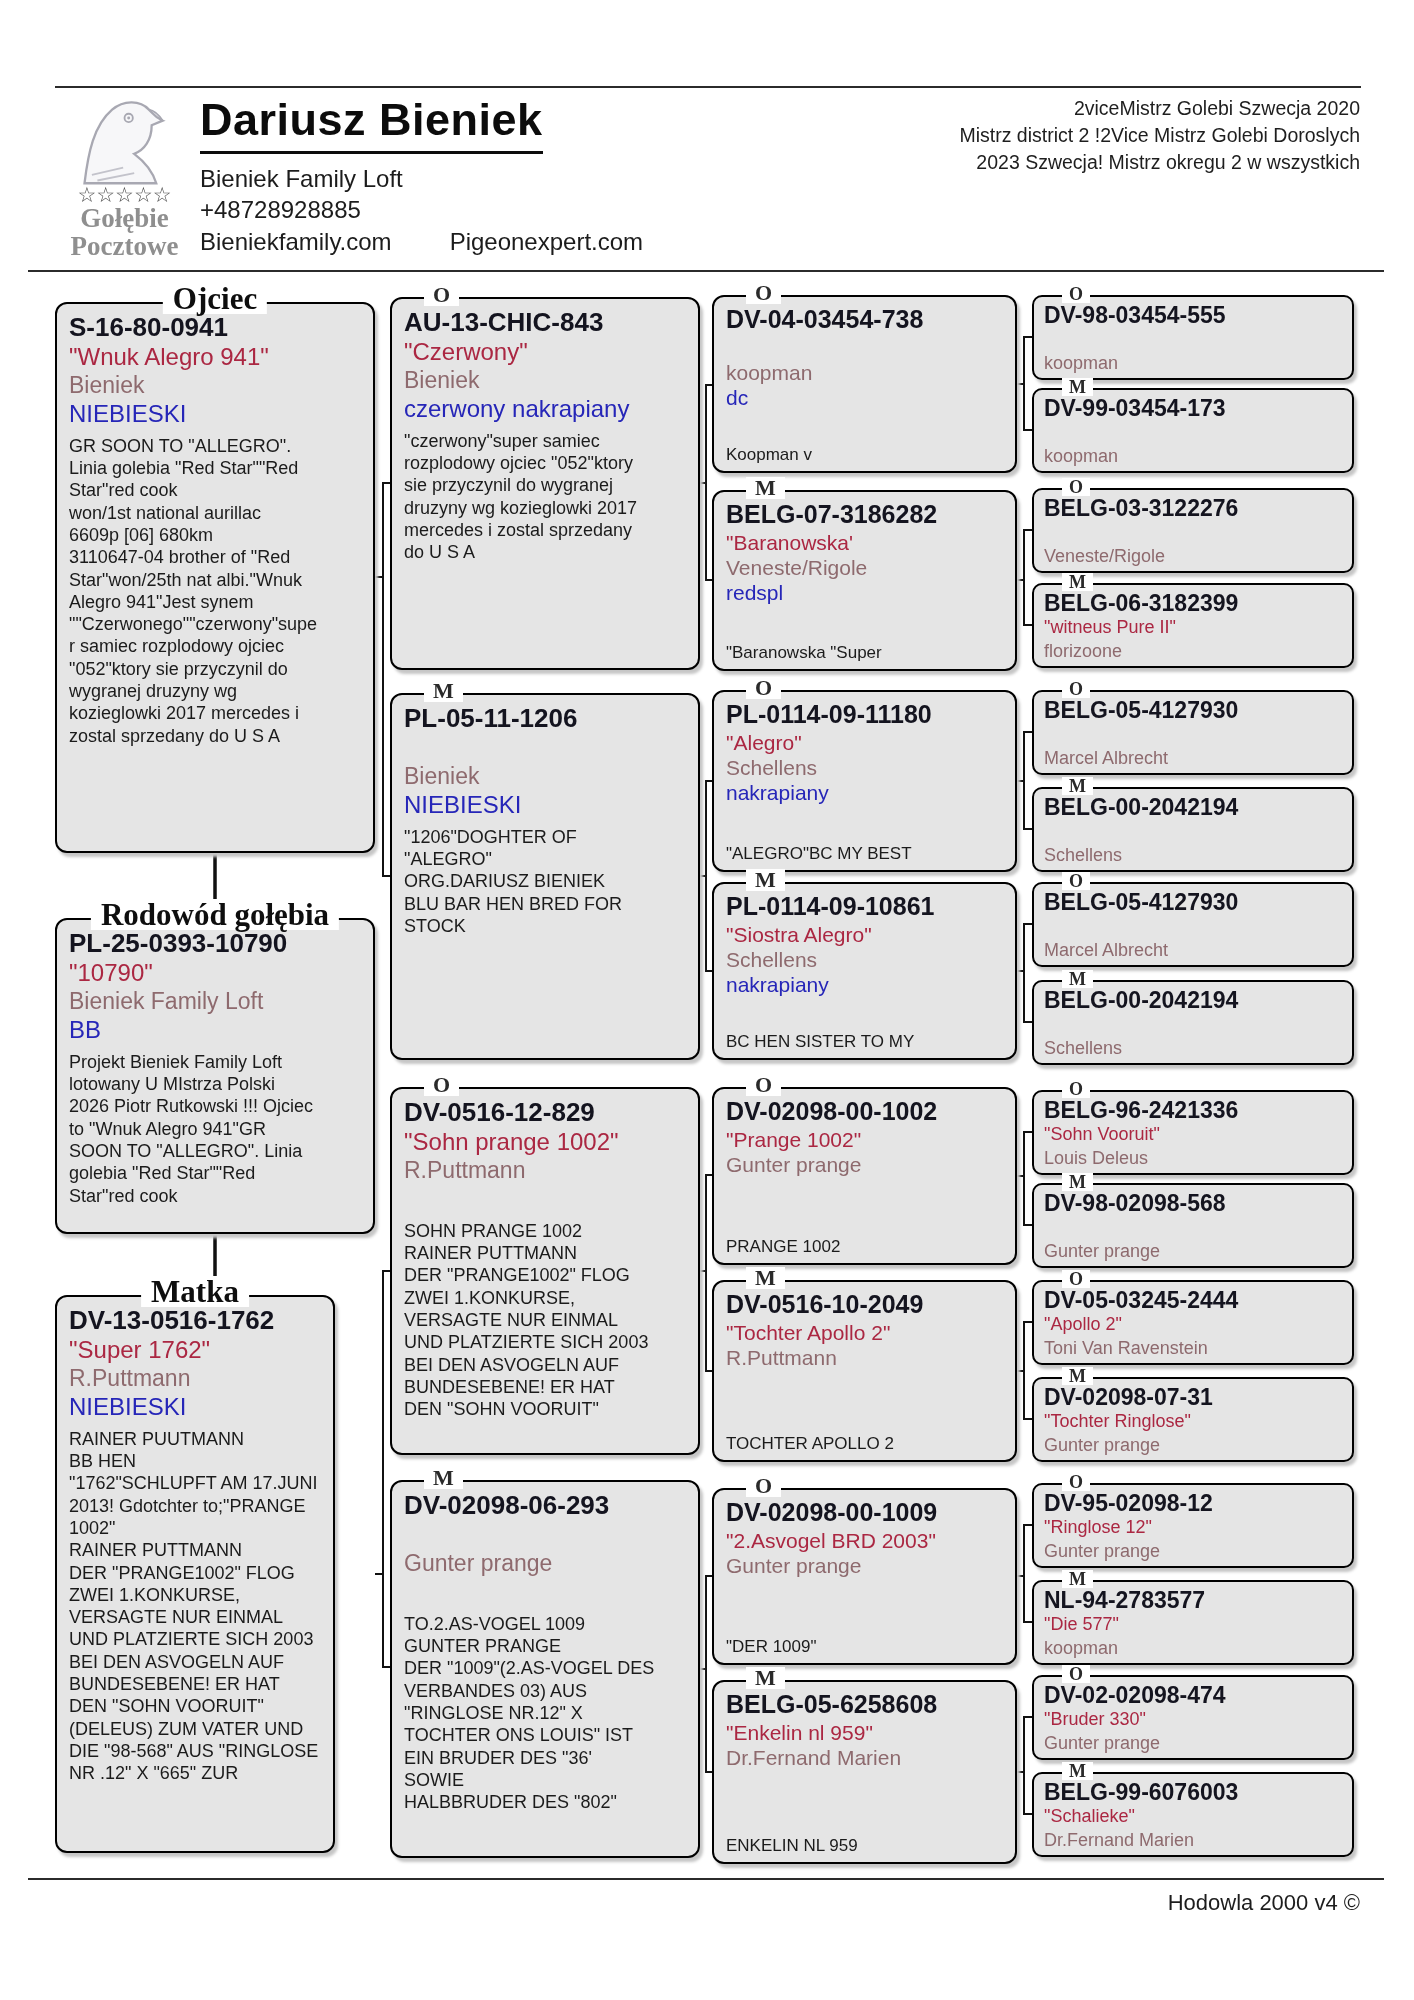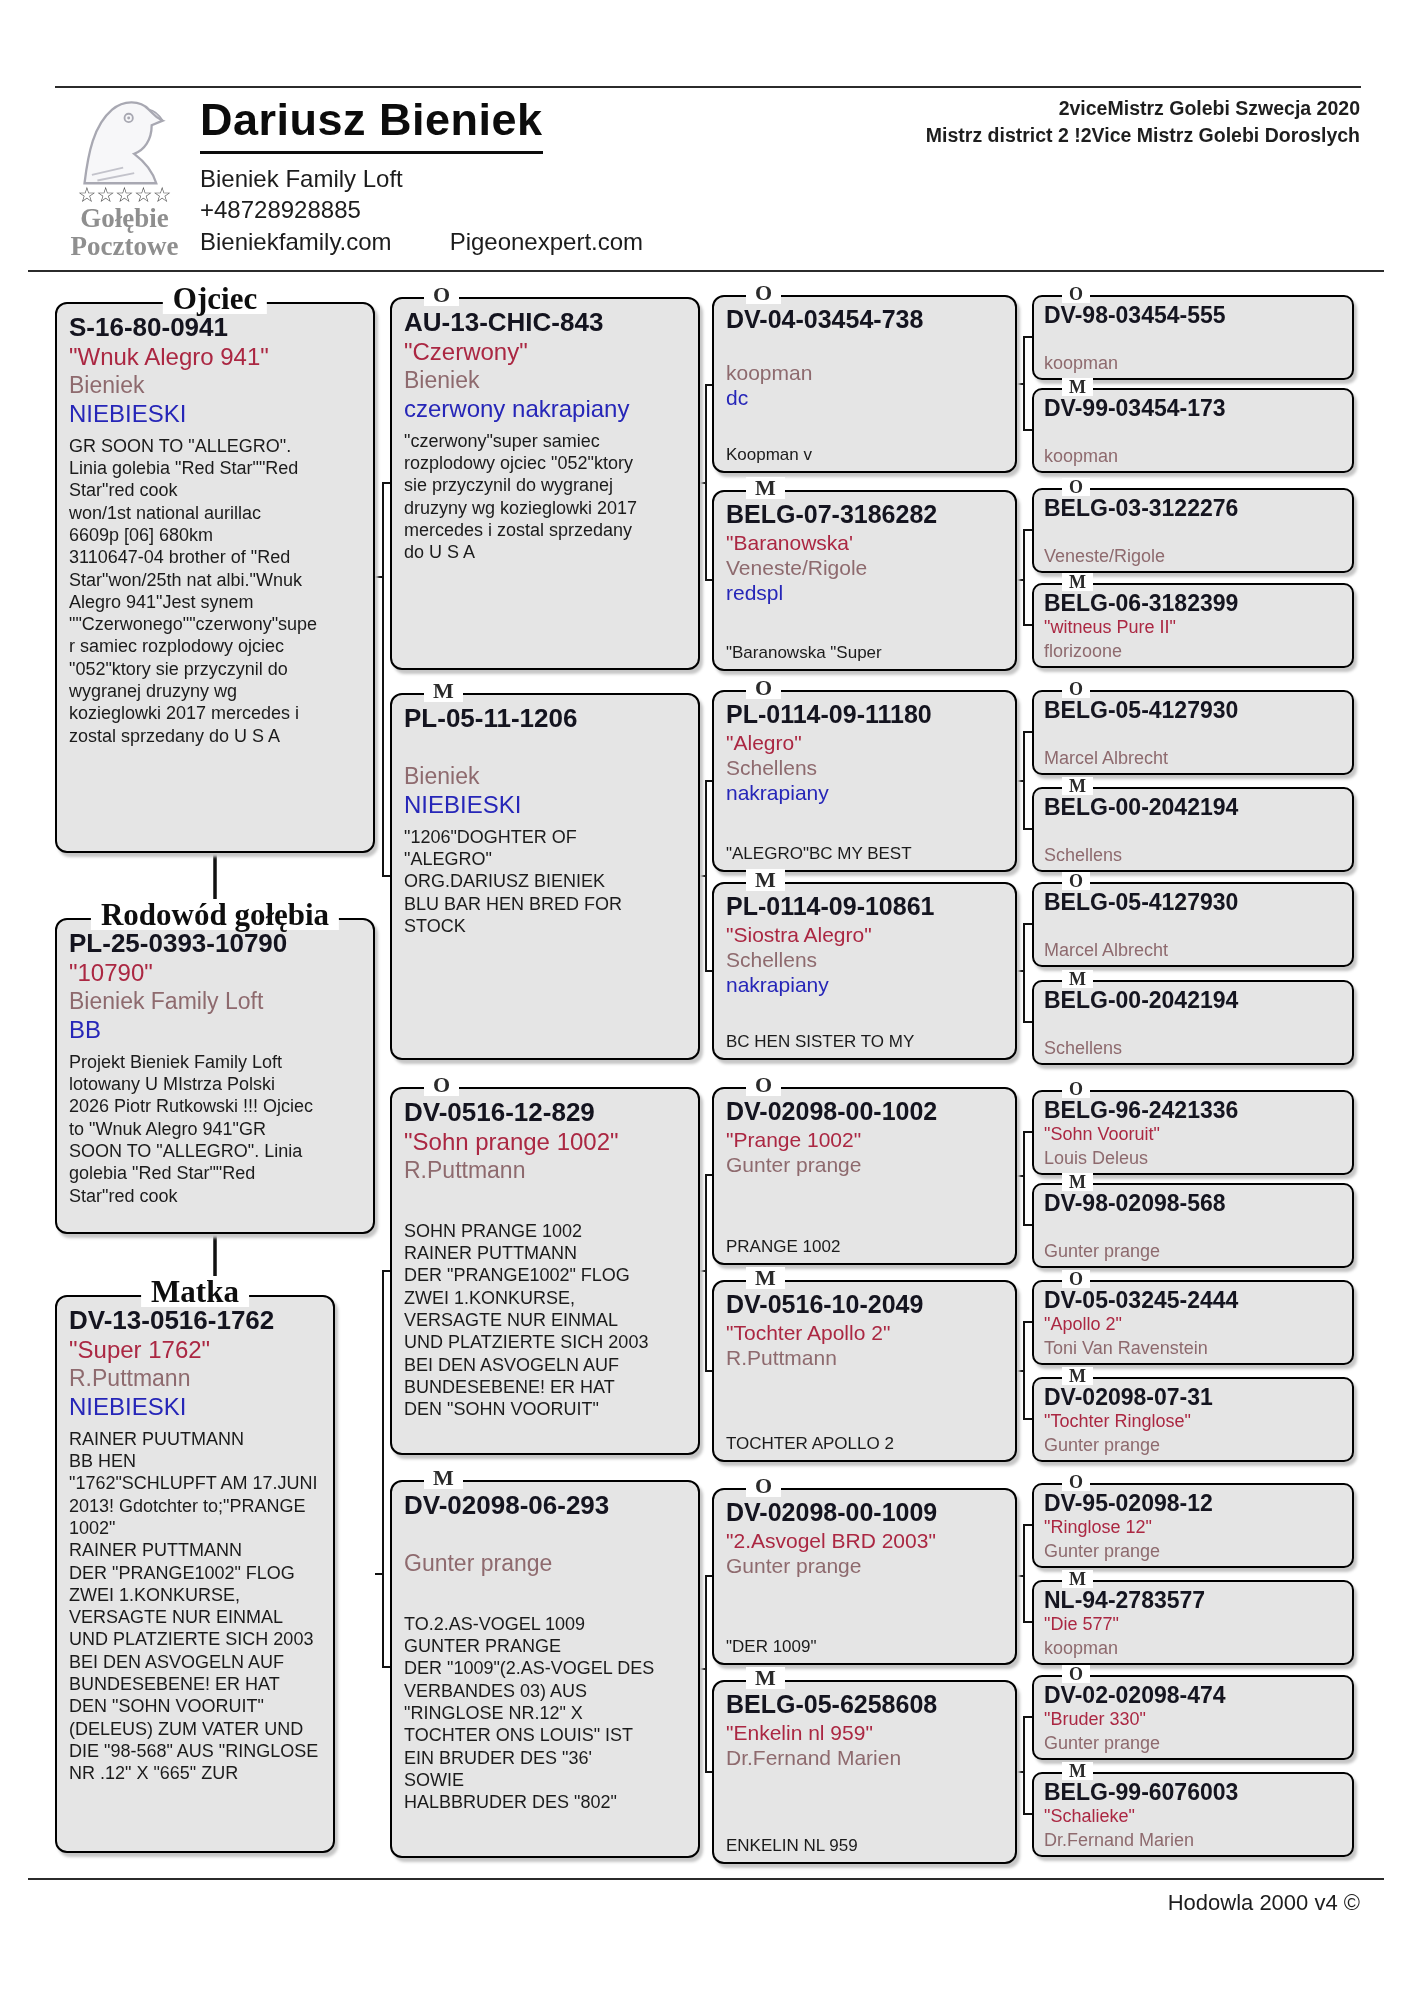--- a/index.html
+++ b/index.html
@@ -11,21 +11,21 @@
   .logo { position:absolute; left:52px; top:94px; width:145px; text-align:center; }
   .logo-stars { font-size:21px; color:#4f4f4f; letter-spacing:0px; line-height:1; margin-top:-6px; }
   .logo-word { font-family:"Liberation Serif", serif; font-weight:bold; font-size:27px;
                color:#8f8f8f; line-height:1.02; }
   .titleblock { position:absolute; left:200px; top:96px; }
   .main-title { display:inline-block; font-size:45px; font-weight:bold; color:#0c0c0c;
                 letter-spacing:0.5px; padding-bottom:8px; border-bottom:3px solid #0c0c0c; line-height:1.05; }
   .contact { margin-top:9px; font-size:24px; color:#1c1c1c; line-height:1.3; }
   .contact .site1 { display:inline-block; margin-right:58px; }
   .achievements { position:absolute; right:54px; top:95px; width:700px; text-align:right;
-                  font-size:19.5px; line-height:1.38; color:#1e1e1e;font-weight:bold; }
+                  font-size:19.5px; line-height:1.38; color:#1e1e1e; }
 
   
   .pbox { position:absolute; box-sizing:border-box; background:#e5e5e5; border:2px solid #000;
           border-radius:12px; box-shadow:3px 4px 3px #c6c6c6; padding:8px 12px 6px;
           display:flex; flex-direction:column; z-index:1; }
   .ring      { font-weight:bold; font-size:26px; color:#14141f; line-height:1.18; white-space:nowrap; }
   .pname     { font-size:24px; color:#ab2742; line-height:1.2; min-height:29px; }
   .fancier   { font-size:23px; color:#8e6a6e; line-height:1.2; min-height:28px; }
   .colorline { font-size:24px; color:#2626b8; line-height:1.2; min-height:29px; }
   .desc      { font-size:18px; color:#1b1b1b; line-height:1.24; white-space:pre-line; margin-top:6px; }
@@ -81,20 +81,21 @@
       <div>+48728928885</div>
       <div>
         <span class="site1">Bieniekfamily.com</span><span>Pigeonexpert.com</span>
       </div>
     </div>
   </div>
 
   <div class="achievements">
     <div>2viceMistrz Golebi Szwecja 2020</div>
     <div>Mistrz district 2 !2Vice Mistrz Golebi Doroslych</div>
+    <div>2023 Szwecja! Mistrz okregu 2 w wszystkich</div>
   </div>
 
   <svg class="connectors" width="1414" height="2000">
     <path d="M215 853 L215 899 M215 1234 L215 1276" stroke="#111" stroke-width="3.5" fill="none"></path>
     <path d="M375 577 L383 577 M390 483 L383 483 L383 876 L390 876
              M375 1574 L383 1574 M390 1271 L383 1271 L383 1667 L390 1667" stroke="#111" stroke-width="2" fill="none"></path>
     <path d="M700 483 L706 483 M712 385 L706 385 L706 580 L712 580
              M700 876 L706 876 M712 781 L706 781 L706 971 L712 971
              M700 1271 L706 1271 M712 1175 L706 1175 L706 1371 L712 1371
              M700 1669 L706 1669 M712 1576 L706 1576 L706 1772 L712 1772" stroke="#111" stroke-width="2" fill="none"></path>

